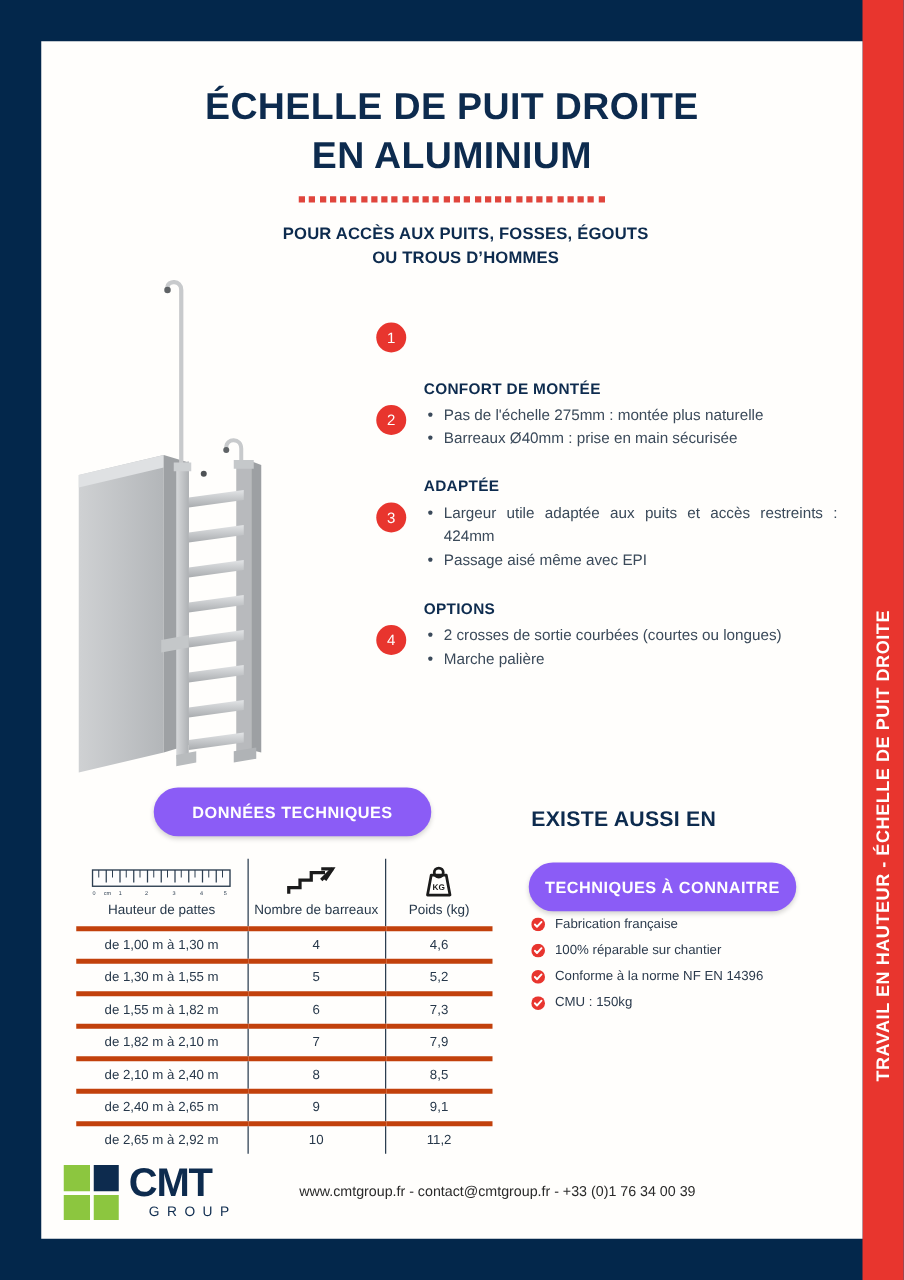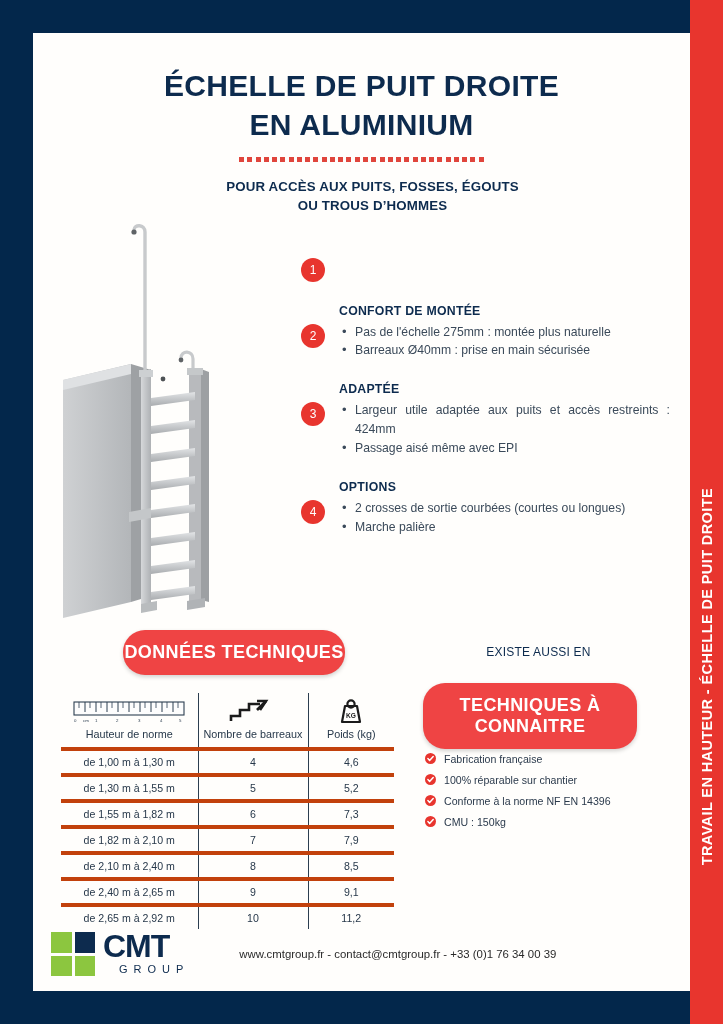--- a/index.html
+++ b/index.html
@@ -111,24 +111,24 @@
     font-size:13px; color:#3b4a5a;
   }
 
   
   #lower{ display:flex; margin-top:8px; }
   #lower-left{ width:376px; flex:0 0 376px; padding-left:28px; }
   #lower-right{ flex:1; padding-right:22px; padding-top:14px; }
 
   .pill{
     display:inline-block;
-    background:#ef4444;
+    background:#8b5cf6;
     color:#fff;
     border-radius:22px;
-    font-size:18px;
+    font-size:13px;
     font-weight:bold;
     letter-spacing:.4px;
     text-align:center;
     padding:12px 0;
     box-shadow:0 2px 4px rgba(0,0,0,.18);
   }
   #tech-pill{ width:222px; margin-left:62px; }
   #essentiel-pill{ width:214px; margin-left:14px; margin-top:22px; }
 
   
@@ -154,24 +154,23 @@
   }
   #data-table thead th .hlabel{ display:block; }
   #data-table tbody tr td{ border-top:4px solid #c2410c; }
   #data-table th + th, #data-table td + td{ border-left:1px solid #2c3e50; }
   #data-table col.c1{ width:137px; }
   #data-table col.c2{ width:110px; }
   #data-table col.c3{ width:86px; }
 
   
   #exists-note{
-    text-align:center;
     color:#0d2b4e;
-    font-size:12px;
-    font-weight:normal;
+    font-size:17px;
+    font-weight:bold;
     line-height:1.45;
     letter-spacing:.2px;
     padding:0 16px;
   }
 
   
   #essentiel-list{ list-style:none; margin-top:4px; padding-left:16px; }
   #essentiel-list li{
     display:flex; align-items:center;
     color:#2b3a4c;
@@ -182,21 +181,21 @@
     flex:0 0 11px; width:11px; height:11px;
     margin-right:8px;
   }
 
   
   #footer{
     position:absolute; left:0; bottom:0;
     width:657px; height:74px;
     display:flex; align-items:center;
   }
-  #logo{ margin-left:18px; display:flex; align-items:flex-start; }
+  #logo{ margin-left:18px; display:flex; align-items:center; }
   #logo-squares{
     width:44px; height:44px;
     display:grid; grid-template-columns:1fr 1fr; grid-template-rows:1fr 1fr;
     gap:3px;
   }
   #logo-squares b{ display:block; }
   #logo-wordmark{ margin-left:8px; }
   #logo-cmt{
     color:#0d2b4e; font-size:32px; font-weight:bold;
     letter-spacing:-1px; line-height:.92;
@@ -410,21 +409,21 @@
                     <text x="1" y="24">0</text>
                       <text x="10" y="24">cm</text>
                     <text x="22" y="24">1</text>
                       <text x="43" y="24">2</text>
                     <text x="65" y="24">3</text>
                       <text x="87" y="24">4</text>
                     <text x="106" y="24">5</text>
                   </g>
                 </svg>
               </span>
-              <span class="hlabel">Hauteur de norme</span>
+              <span class="hlabel">Hauteur de pattes</span>
             </th>
             <th>
               <span class="hicon">
                 <svg width="52" height="26" viewBox="0 0 52 26">
                   <polyline points="4,23 4,18 13,18 13,12 22,12 22,6 33,6" fill="none" stroke="#1b1b1b" stroke-width="2.6" stroke-linejoin="miter" stroke-linecap="butt"></polyline>
                   <polyline points="33,12 39,3 30,3" fill="none" stroke="#1b1b1b" stroke-width="2.6" stroke-linejoin="miter"></polyline>
                   <line x1="30" y1="12" x2="39" y2="3" stroke="#1b1b1b" stroke-width="2.6"></line>
                 </svg>
               </span>
               <span class="hlabel">Nombre de barreaux</span>

